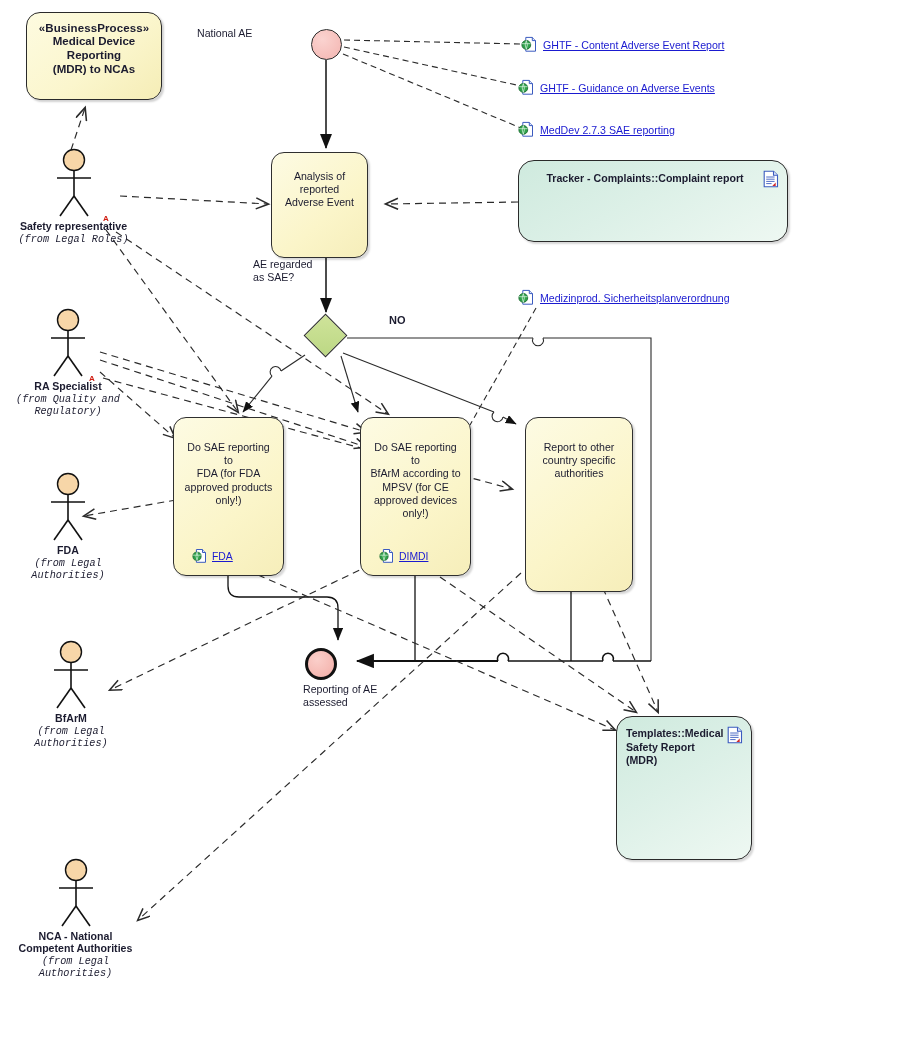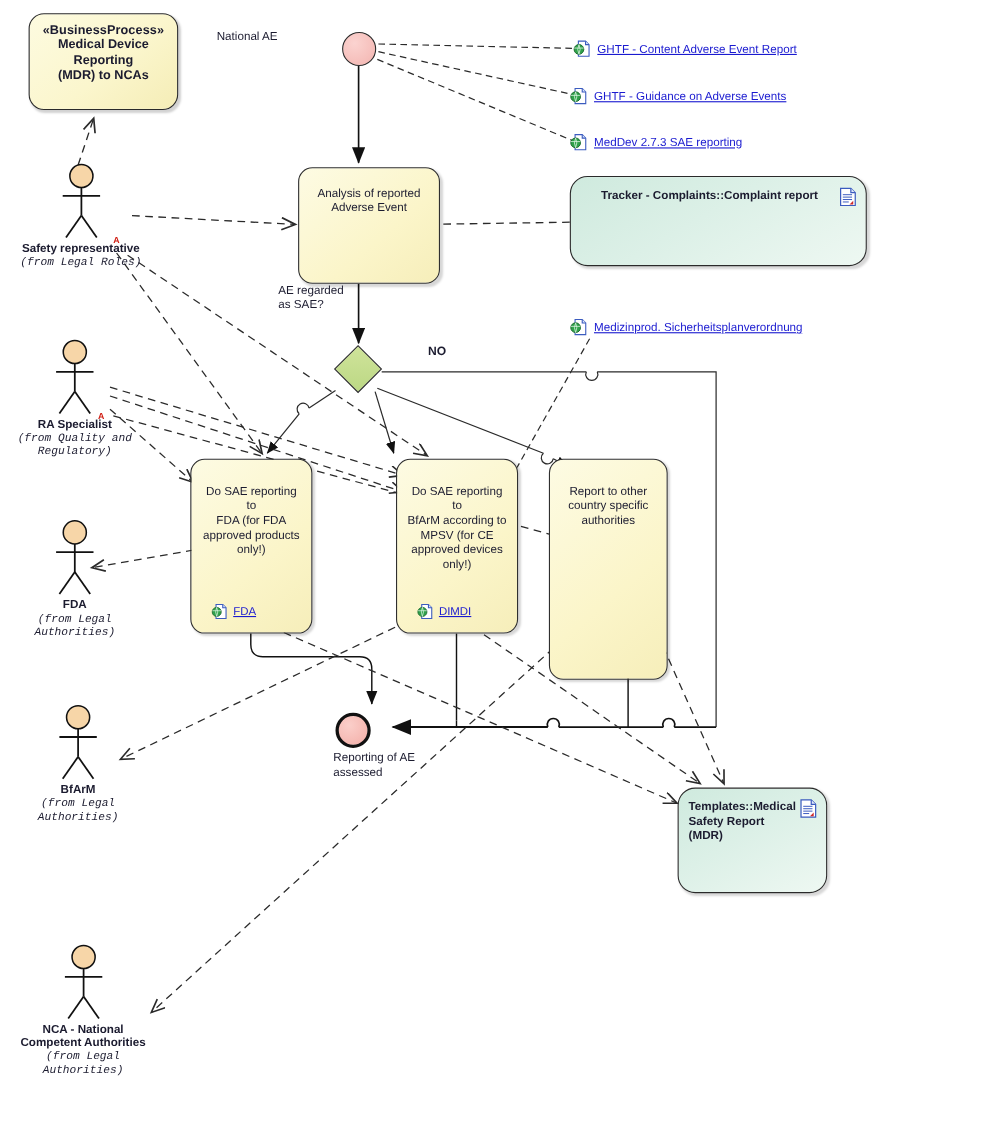--- a/index.html
+++ b/index.html
@@ -163,21 +163,21 @@
   <div class="node proc-box" style="left:26px;top:12px;width:136px;height:88px;">
     <div class="stereo">«BusinessProcess»</div>
     <div class="pname">Medical Device Reporting</div>
     <div class="pname">(MDR) to NCAs</div>
   </div>
 
   <div class="free-label" style="left:197px;top:27px;">National AE</div>
 
   <div class="node init-node" style="left:311px;top:29px;width:31px;height:31px;"></div>
 
-  <div class="node action-box" style="left:271px;top:152px;width:129px;height:106px;justify-content:flex-start;">
+  <div class="node action-box" style="left:271px;top:152px;width:97px;height:106px;justify-content:flex-start;">
     <div class="atext" style="margin-top:17px;">Analysis of reported</div>
     <div class="atext">Adverse Event</div>
   </div>
 
   <div class="free-label" style="left:253px;top:258px;"><span>AE regarded</span><br><span>as SAE?</span></div>
 
   <div class="node decision" style="left:310px;top:320px;width:31px;height:31px;"></div>
 
   <div class="free-label" style="left:389px;top:314px;font-size:11px;font-weight:bold;">NO</div>
 
@@ -207,40 +207,40 @@
       <svg width="15" height="16" viewBox="0 0 15 16">
         <path d="M4.4,1.5 h6.1 l3.0,3.0 v9.8 h-9.1 z" fill="#ffffff" stroke="#3b5bbf" stroke-width="1"></path>
         <path d="M10.5,1.5 v3.0 h3.0" fill="#dfe8fb" stroke="#3b5bbf" stroke-width="1"></path>
         <circle cx="5.0" cy="8.3" r="4.1" fill="#2fa14a" stroke="#1c6b31" stroke-width=".8"></circle>
         <path d="M1.1,7.2 h7.8 M5.0,4.2 q2.0,4.1 0,8.2 M5.0,4.2 q-2.0,4.1 0,8.2" fill="none" stroke="#d7f2dd" stroke-width=".7"></path>
       </svg>
       <span class="hl-text">DIMDI</span>
     </div>
   </div>
 
-  <div class="node action-box" style="left:499px;top:417px;width:108px;height:201px;">
+  <div class="node action-box" style="left:525px;top:417px;width:108px;height:175px;">
     <div class="atext" style="margin-top:23px;">Report to other</div>
     <div class="atext">country specific</div>
     <div class="atext">authorities</div>
   </div>
 
   <div class="node final-node" style="left:305px;top:648px;width:32px;height:32px;"></div>
   <div class="free-label" style="left:303px;top:683px;"><span>Reporting of AE</span><br><span>assessed</span></div>
 
   <div class="node artifact-box" style="left:518px;top:160px;width:270px;height:82px;">
     <div class="aname" style="margin-top:11px;padding:0 26px 0 10px;">Tracker - Complaints::Complaint report</div>
     <svg width="16" height="18" viewBox="0 0 16 18" style="position:absolute;right:8px;top:9px;">
       <path d="M1.2,1.2 h9.3 l4.0,4.0 v11.6 h-13.3 z" fill="#ffffff" stroke="#3b5bbf" stroke-width="1.1"></path>
       <path d="M10.5,1.2 v4.0 h4.0" fill="#dfe8fb" stroke="#3b5bbf" stroke-width="1.1"></path>
       <path d="M3.2,7.0 h8.4 M3.2,9.2 h8.4 M3.2,11.4 h8.4 M3.2,13.6 h5.4" stroke="#3b5bbf" stroke-width=".9"></path>
       <path d="M9.3,16.0 l3.4,-3.4 l0,3.4 z" fill="#d0282a"></path>
     </svg>
   </div>
 
-  <div class="node artifact-box" style="left:616px;top:716px;width:136px;height:96px;">
+  <div class="node artifact-box" style="left:616px;top:716px;width:136px;height:144px;">
     <div class="aname" style="margin-top:10px;padding:0 26px 0 9px;text-align:left;"><span>Templates::Medical</span><br><span>Safety Report (MDR)</span></div>
     <svg width="16" height="18" viewBox="0 0 16 18" style="position:absolute;right:8px;top:9px;">
       <path d="M1.2,1.2 h9.3 l4.0,4.0 v11.6 h-13.3 z" fill="#ffffff" stroke="#3b5bbf" stroke-width="1.1"></path>
       <path d="M10.5,1.2 v4.0 h4.0" fill="#dfe8fb" stroke="#3b5bbf" stroke-width="1.1"></path>
       <path d="M3.2,7.0 h8.4 M3.2,9.2 h8.4 M3.2,11.4 h8.4 M3.2,13.6 h5.4" stroke="#3b5bbf" stroke-width=".9"></path>
       <path d="M9.3,16.0 l3.4,-3.4 l0,3.4 z" fill="#d0282a"></path>
     </svg>
   </div>
 
   <div class="hyperlink" style="left:521px;top:36px;">

